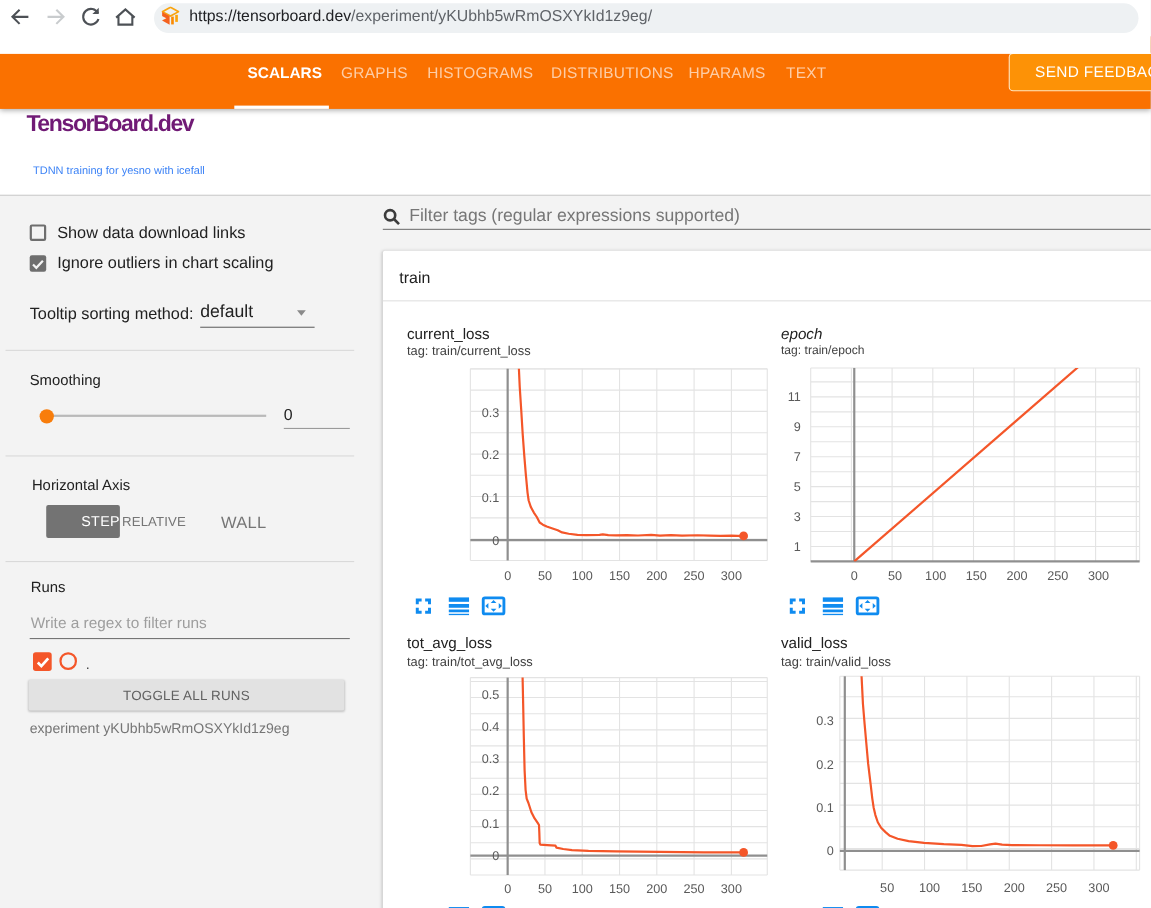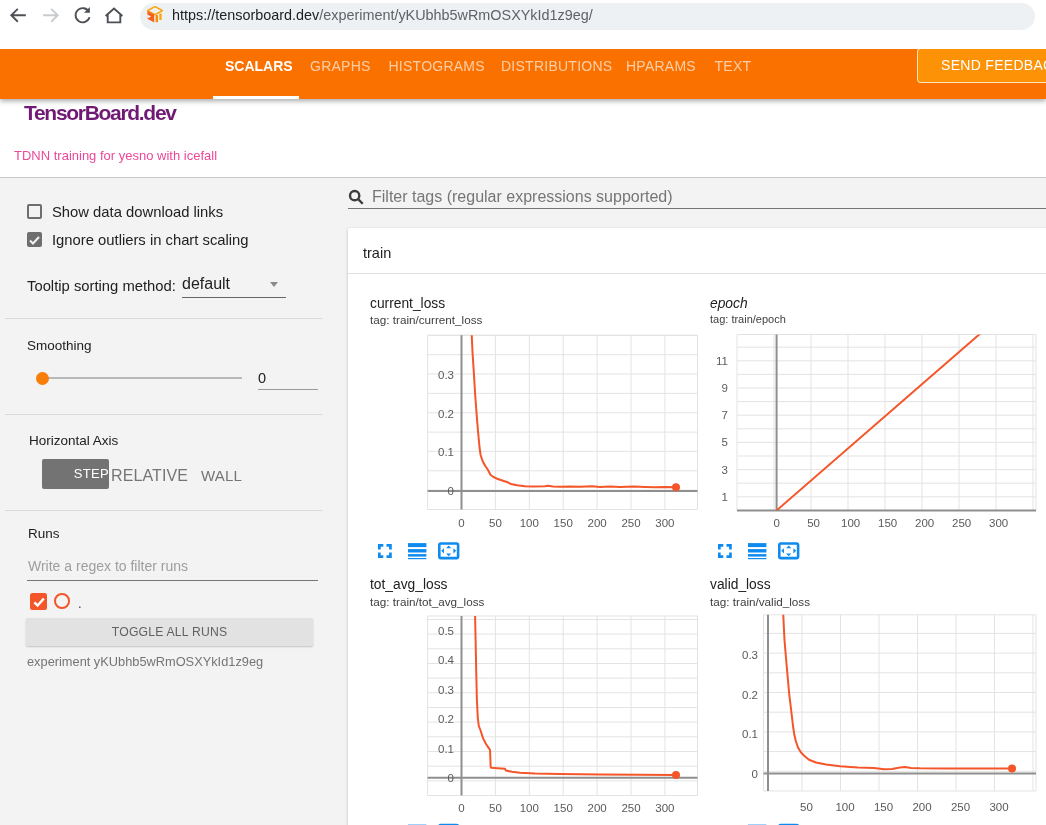--- a/index.html
+++ b/index.html
@@ -41,21 +41,21 @@
 <span class="abs" style="left:310px;top:25px;color:rgba(255,255,255,0.65);">GRAPHS</span>
 <span class="abs" style="left:388.5px;top:25px;color:rgba(255,255,255,0.65);">HISTOGRAMS</span>
 <span class="abs" style="left:501px;top:25px;color:rgba(255,255,255,0.65);">DISTRIBUTIONS</span>
 <span class="abs" style="left:626px;top:25px;color:rgba(255,255,255,0.65);">HPARAMS</span>
 <span class="abs" style="left:714.5px;top:25px;color:rgba(255,255,255,0.65);">TEXT</span>
 </div>
 <div class="abs" style="left:917px;top:15px;width:160px;height:35px;background:#fd9206;border:1px solid rgba(255,255,255,0.75);border-radius:4px;color:#fff;font-size:14px;font-weight:500;letter-spacing:0.3px;line-height:33px;padding-left:23px;">SEND FEEDBACK</div>
 </div>
 
 <div class="abs" style="left:0;top:98.5px;width:1046px;height:79px;background:#fff;border-bottom:1px solid #c9c9c9;">
-<div class="abs" style="left:14px;top:0;height:79px;line-height:114px;font-size:13px;color:#ec4899;">TDNN training for yesno with icefall</div>
+<div class="abs" style="left:30px;top:0;height:79px;line-height:114px;font-size:10px;color:#3b82f6;">TDNN training for yesno with icefall</div>
 </div>
 
 <div class="abs" style="left:0;top:178.5px;width:1046px;height:647px;background:#f3f3f3;"></div>
 
 <div class="abs" style="left:0;top:178.5px;width:322px;height:647px;font-size:14.8px;color:#212121;">
 
   <div class="abs" style="left:26.5px;top:25px;width:15px;height:15px;border:2px solid #6e6e6e;border-radius:2px;background:#f3f3f3;"></div>
   <div class="abs" style="left:52px;top:25px;line-height:16px;">Show data download links</div>
 
   <div class="abs" style="left:26.5px;top:53.5px;width:15px;height:15px;background:#6e6e6e;border-radius:2px;"></div>
@@ -72,21 +72,21 @@
 
   <div class="abs" style="left:27px;top:159px;font-size:13.5px;">Smoothing</div>
   <div class="abs" style="left:42px;top:198.5px;width:200px;height:2px;background:#b9b9b9;"></div>
   <div class="abs" style="left:35.5px;top:193px;width:13.5px;height:13.5px;border-radius:50%;background:#f87d0b;"></div>
   <div class="abs" style="left:258px;top:191px;font-size:14.5px;">0</div>
   <div class="abs" style="left:258px;top:210.5px;width:60px;height:1px;background:#9a9a9a;"></div>
   <div class="abs" style="left:5px;top:235px;width:317px;height:1px;background:#d9d9d9;"></div>
 
   <div class="abs" style="left:29px;top:254.5px;font-size:13.5px;">Horizontal Axis</div>
   <div class="abs" style="left:42px;top:280.5px;width:67px;height:30px;background:#737373;border-radius:2px;color:#fff;font-size:13px;letter-spacing:0.3px;text-align:right;line-height:30px;">STEP</div>
-  <div class="abs" style="left:111px;top:288px;font-size:16px;color:#757575;letter-spacing:0.1px;">RELATIVE</div>
+  <div class="abs" style="left:111px;top:288px;font-size:12px;color:#757575;letter-spacing:0.1px;">RELATIVE</div>
   <div class="abs" style="left:201px;top:288px;font-size:15px;color:#757575;letter-spacing:0.2px;">WALL</div>
   <div class="abs" style="left:5px;top:331.5px;width:317px;height:1px;background:#d9d9d9;"></div>
 
   <div class="abs" style="left:28px;top:347.5px;font-size:13.5px;">Runs</div>
   <div class="abs" style="left:28px;top:379px;font-size:14px;color:#9e9e9e;">Write a regex to filter runs</div>
   <div class="abs" style="left:27px;top:401px;width:291px;height:1px;background:#757575;"></div>
   <div class="abs" style="left:30px;top:414.5px;width:17px;height:17px;background:#f45629;border-radius:2.5px;"></div>
   <svg class="abs" style="left:32px;top:416.5px" width="14" height="14" viewBox="0 0 13 13">
       <path d="M2.2 6.8 l3 3 L11 3.2" fill="none" stroke="#fff" stroke-width="2.3"></path>
     </svg>

